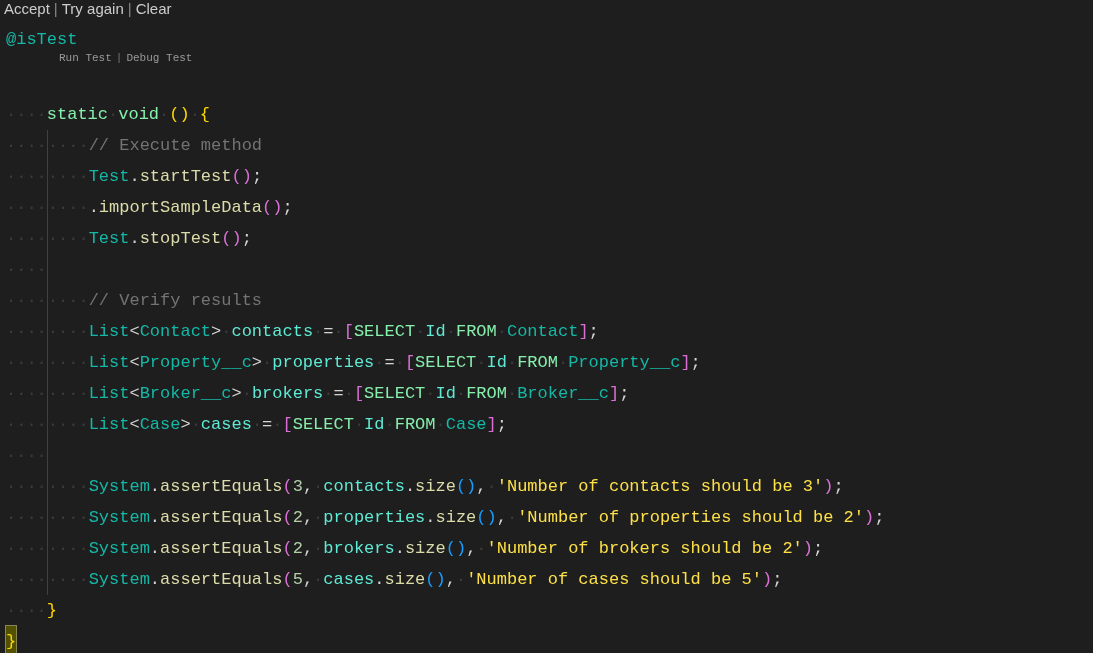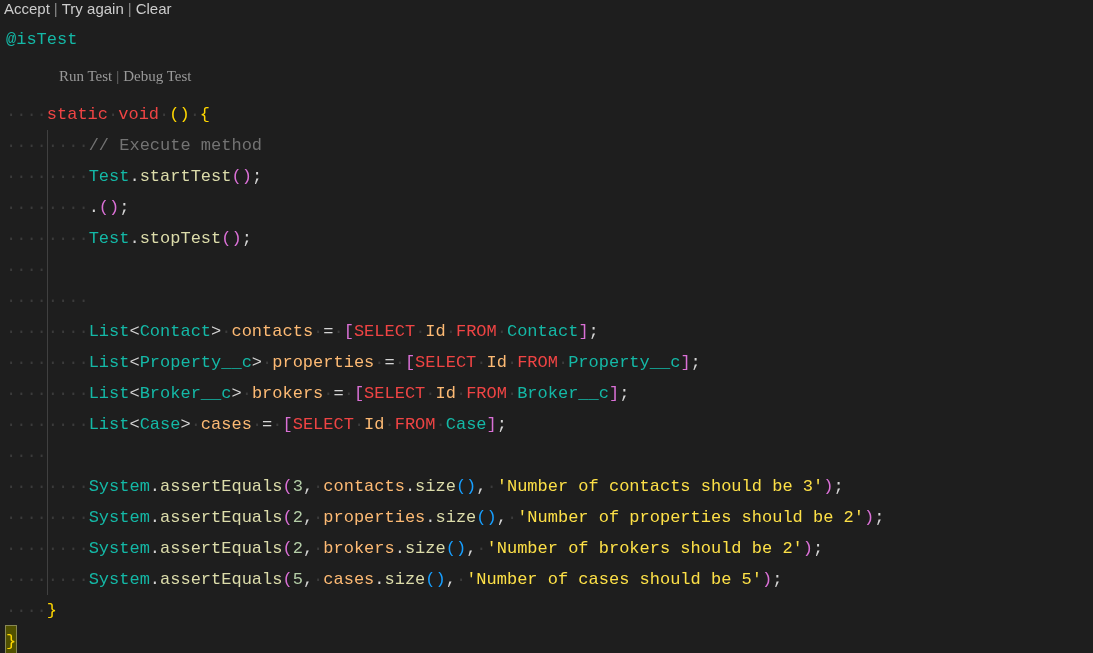--- a/index.html
+++ b/index.html
@@ -1,32 +1,32 @@
 <!DOCTYPE html>
 <html><head>
 <meta charset="utf-8">
 <style>
   html,body{margin:0;padding:0;background:#1e1e1e;width:1093px;height:653px;overflow:hidden}
   body{font-family:Menlo,Consolas,"Courier New",monospace;font-size:17px;line-height:31px;color:#d4d4d4}
   .editor{position:relative;padding-top:0}
   .top-actions{position:absolute;top:-2px;left:4px;font-family:-apple-system,Helvetica,Arial,sans-serif;font-size:15px;color:#ccc;line-height:22px}
   .top-actions span{cursor:pointer}
   .top-actions .sep{color:#888;margin:0 4px}
-  .codelens{position:absolute;top:66px;left:59px;font-family:Liberation Serif, serif;font-size:15px;color:#999;line-height:20px}
+  .codelens{position:absolute;top:48px;left:59px;font-family:Liberation Mono, monospace;font-size:11px;color:#999;line-height:20px}
   .codelens span{cursor:pointer}
   .codelens .sep{color:#777;margin:0 4px}
   .code{position:absolute;top:24px;left:0;right:0}
   .line{display:flex;white-space:pre;height:31px}
   .gutter{width:6px;flex:none}
   .guide{display:inline-block;width:1px;background:#404040;height:31px;vertical-align:top}
   .ws{color:#3b3b3b}
-  .c-kw{color:#ef4444}
+  .c-kw{color:#86efac}
   .c-type{color:#14b8a6}
   .c-fn{color:#dcdcaa}
-  .c-var{color:#fdba74}
+  .c-var{color:#5eead4}
   .c-cmt{color:#737373}
   .c-str{color:#fde047}
   .c-num{color:#b5cea8}
   .c-pun{color:#d4d4d4}
   .c-br1{color:#ffd700}
   .c-br2{color:#da70d6}
   .c-br3{color:#179fff}
   .c-ann{color:#14b8a6}
   .blank-line{height:44px}
   .boxbrace{background:#515100;outline:1px solid #888855}
@@ -49,27 +49,27 @@
     <div class="line"><span class="gutter"></span><span class="c-ann">@isTest</span></div>
 
     <div class="blank-line"></div>
 
     <div class="line"><span class="gutter"></span><span class="ws">····</span><span class="c-kw">static</span><span class="ws">·</span><span class="c-kw">void</span><span class="ws">·</span><span class="c-br1">()</span><span class="ws">·</span><span class="c-br1">{</span></div>
 
     <div class="line"><span class="gutter"></span><span class="ws">····</span><span class="guide"></span><span class="ws">····</span><span class="c-cmt">// Execute method</span></div>
 
     <div class="line"><span class="gutter"></span><span class="ws">····</span><span class="guide"></span><span class="ws">····</span><span class="c-type">Test</span><span class="c-pun">.</span><span class="c-fn">startTest</span><span class="c-br2">()</span><span class="c-pun">;</span></div>
 
-    <div class="line"><span class="gutter"></span><span class="ws">····</span><span class="guide"></span><span class="ws">····</span><span class="c-pun">.</span><span class="c-br2">()</span><span class="c-pun">;</span></div>
+    <div class="line"><span class="gutter"></span><span class="ws">····</span><span class="guide"></span><span class="ws">····</span><span class="c-pun">.</span><span class="c-fn">importSampleData</span><span class="c-br2">()</span><span class="c-pun">;</span></div>
 
     <div class="line"><span class="gutter"></span><span class="ws">····</span><span class="guide"></span><span class="ws">····</span><span class="c-type">Test</span><span class="c-pun">.</span><span class="c-fn">stopTest</span><span class="c-br2">()</span><span class="c-pun">;</span></div>
 
     <div class="line"><span class="gutter"></span><span class="ws">····</span><span class="guide"></span></div>
 
-    <div class="line"><span class="gutter"></span><span class="ws">····</span><span class="guide"></span><span class="ws">····</span></div>
+    <div class="line"><span class="gutter"></span><span class="ws">····</span><span class="guide"></span><span class="ws">····</span><span class="c-cmt">// Verify results</span></div>
 
     <div class="line"><span class="gutter"></span><span class="ws">····</span><span class="guide"></span><span class="ws">····</span><span class="c-type">List</span><span class="c-pun">&lt;</span><span class="c-type">Contact</span><span class="c-pun">&gt;</span><span class="ws">·</span><span class="c-var">contacts</span><span class="ws">·</span><span class="c-pun">=</span><span class="ws">·</span><span class="c-br2">[</span><span class="c-kw">SELECT</span><span class="ws">·</span><span class="c-var">Id</span><span class="ws">·</span><span class="c-kw">FROM</span><span class="ws">·</span><span class="c-type">Contact</span><span class="c-br2">]</span><span class="c-pun">;</span></div>
 
     <div class="line"><span class="gutter"></span><span class="ws">····</span><span class="guide"></span><span class="ws">····</span><span class="c-type">List</span><span class="c-pun">&lt;</span><span class="c-type">Property__c</span><span class="c-pun">&gt;</span><span class="ws">·</span><span class="c-var">properties</span><span class="ws">·</span><span class="c-pun">=</span><span class="ws">·</span><span class="c-br2">[</span><span class="c-kw">SELECT</span><span class="ws">·</span><span class="c-var">Id</span><span class="ws">·</span><span class="c-kw">FROM</span><span class="ws">·</span><span class="c-type">Property__c</span><span class="c-br2">]</span><span class="c-pun">;</span></div>
 
     <div class="line"><span class="gutter"></span><span class="ws">····</span><span class="guide"></span><span class="ws">····</span><span class="c-type">List</span><span class="c-pun">&lt;</span><span class="c-type">Broker__c</span><span class="c-pun">&gt;</span><span class="ws">·</span><span class="c-var">brokers</span><span class="ws">·</span><span class="c-pun">=</span><span class="ws">·</span><span class="c-br2">[</span><span class="c-kw">SELECT</span><span class="ws">·</span><span class="c-var">Id</span><span class="ws">·</span><span class="c-kw">FROM</span><span class="ws">·</span><span class="c-type">Broker__c</span><span class="c-br2">]</span><span class="c-pun">;</span></div>
 
     <div class="line"><span class="gutter"></span><span class="ws">····</span><span class="guide"></span><span class="ws">····</span><span class="c-type">List</span><span class="c-pun">&lt;</span><span class="c-type">Case</span><span class="c-pun">&gt;</span><span class="ws">·</span><span class="c-var">cases</span><span class="ws">·</span><span class="c-pun">=</span><span class="ws">·</span><span class="c-br2">[</span><span class="c-kw">SELECT</span><span class="ws">·</span><span class="c-var">Id</span><span class="ws">·</span><span class="c-kw">FROM</span><span class="ws">·</span><span class="c-type">Case</span><span class="c-br2">]</span><span class="c-pun">;</span></div>
 
     <div class="line"><span class="gutter"></span><span class="ws">····</span><span class="guide"></span></div>

